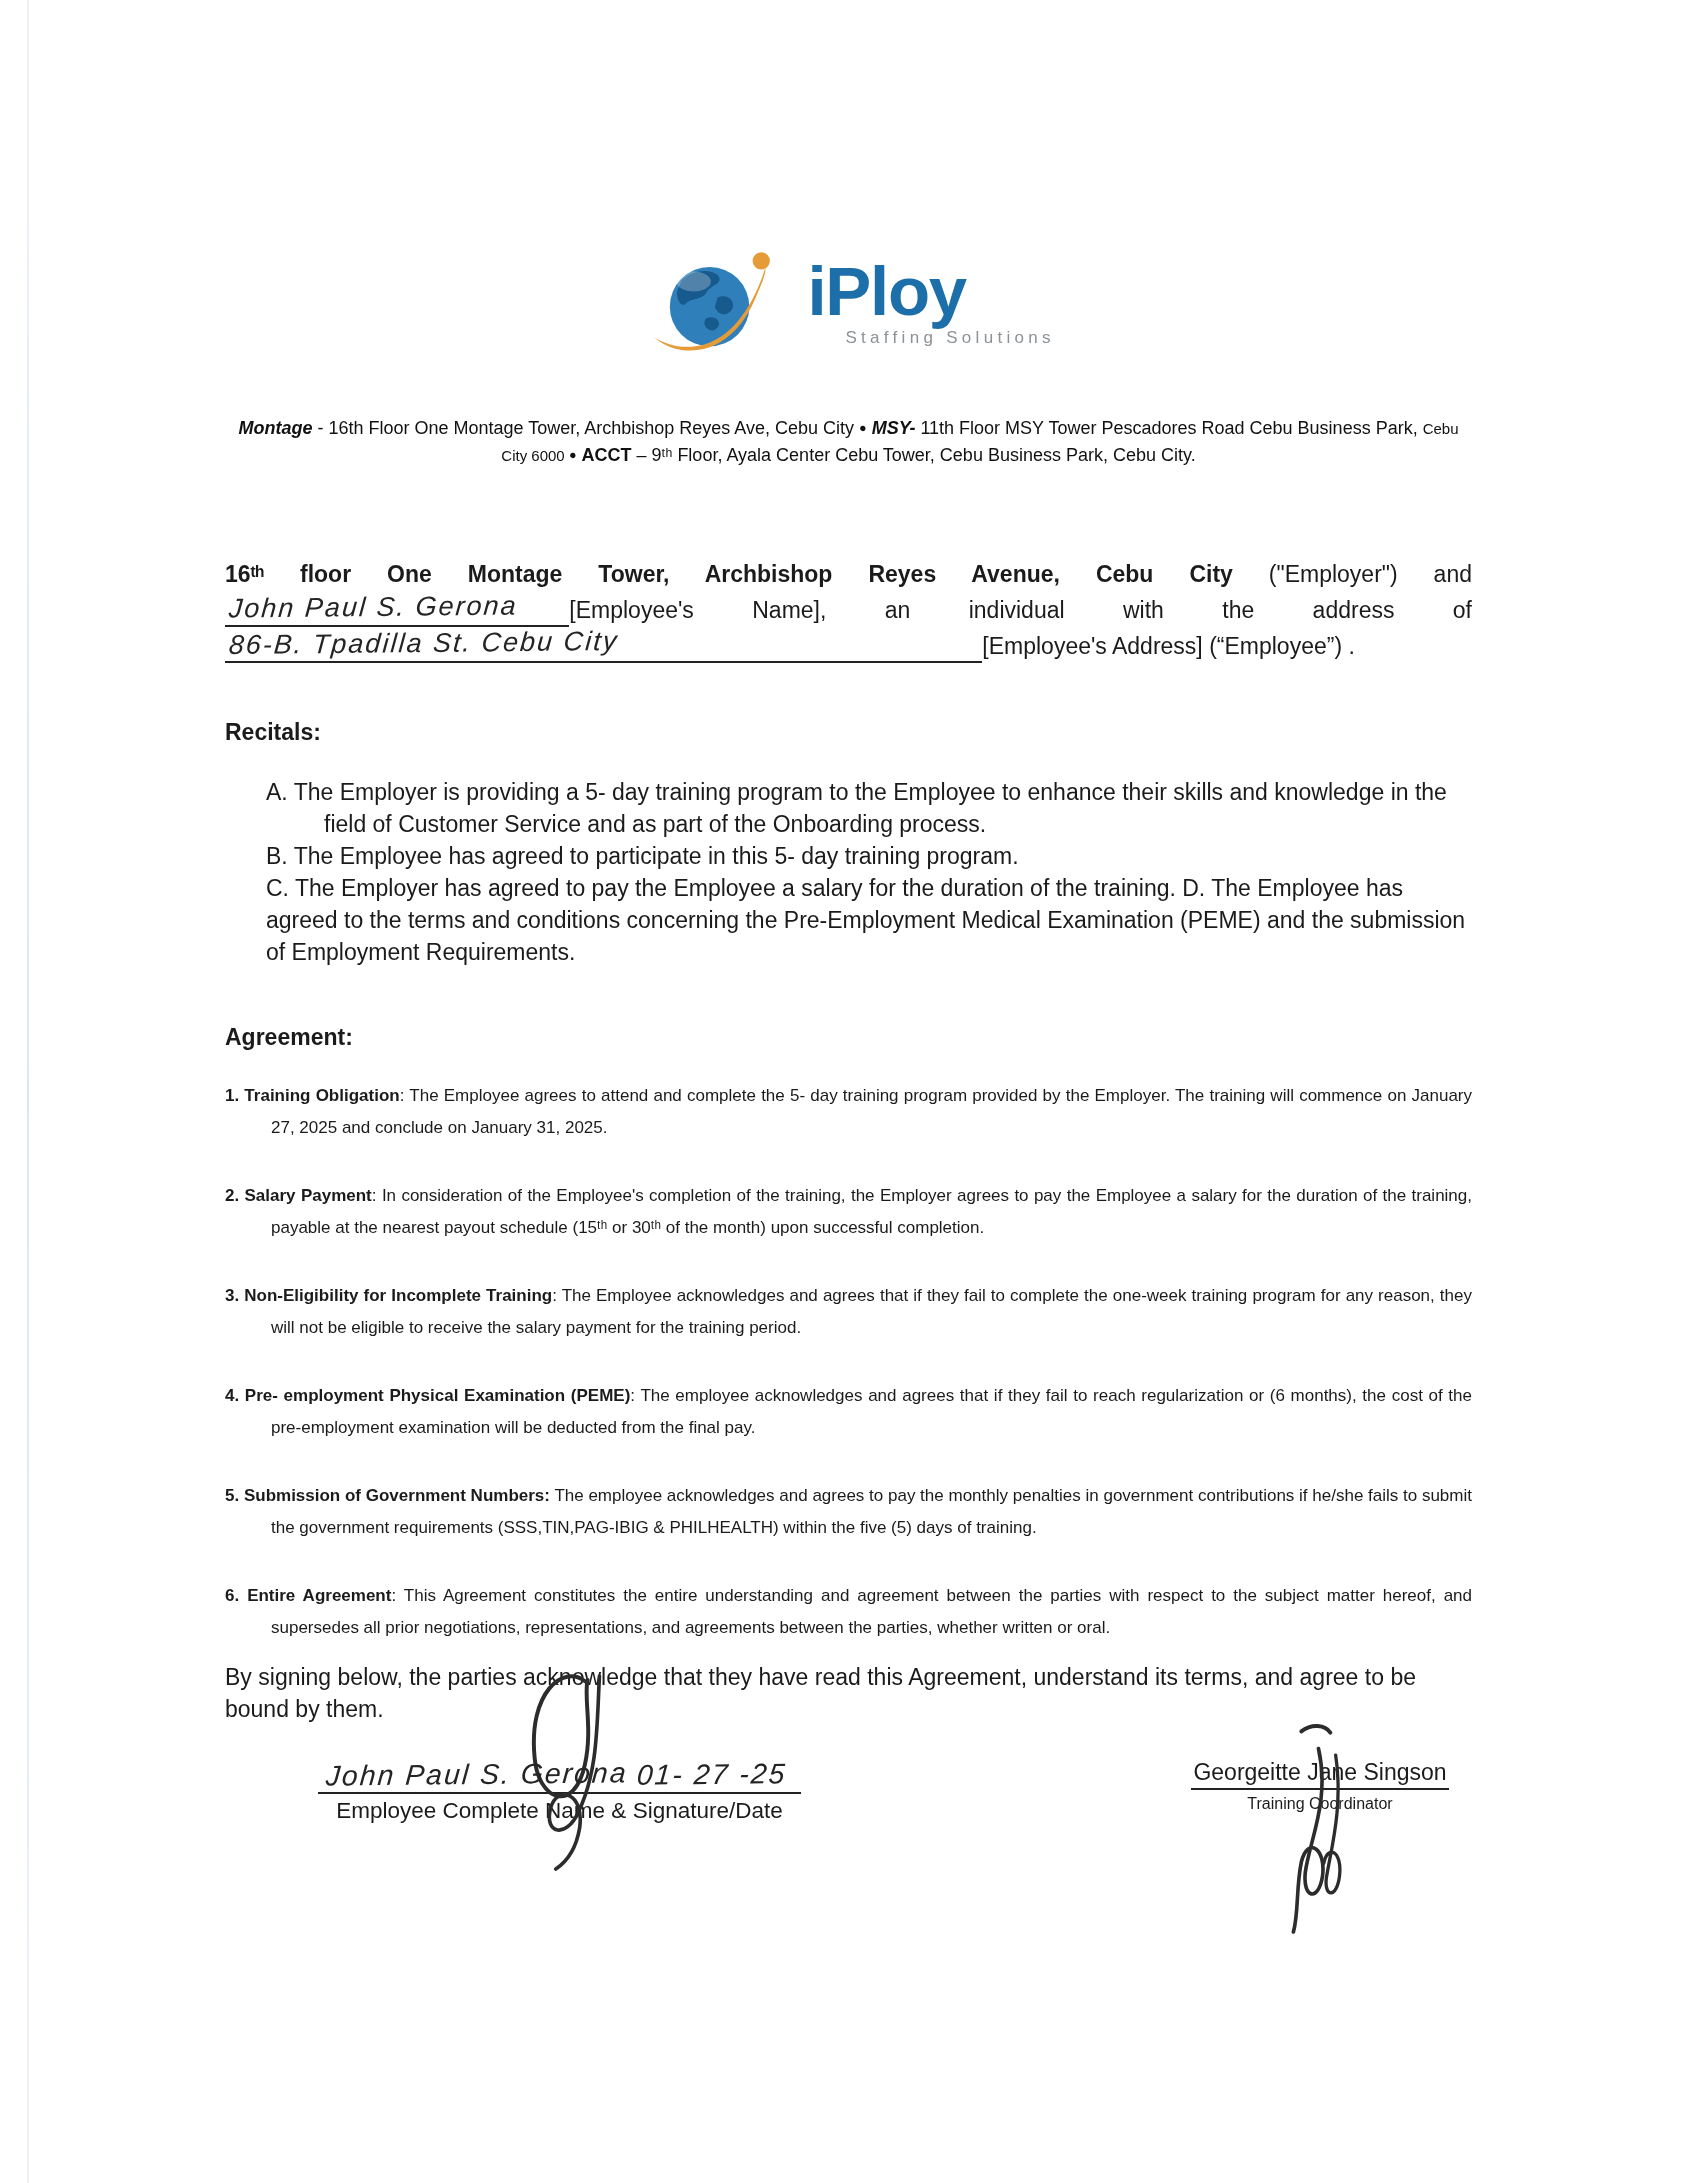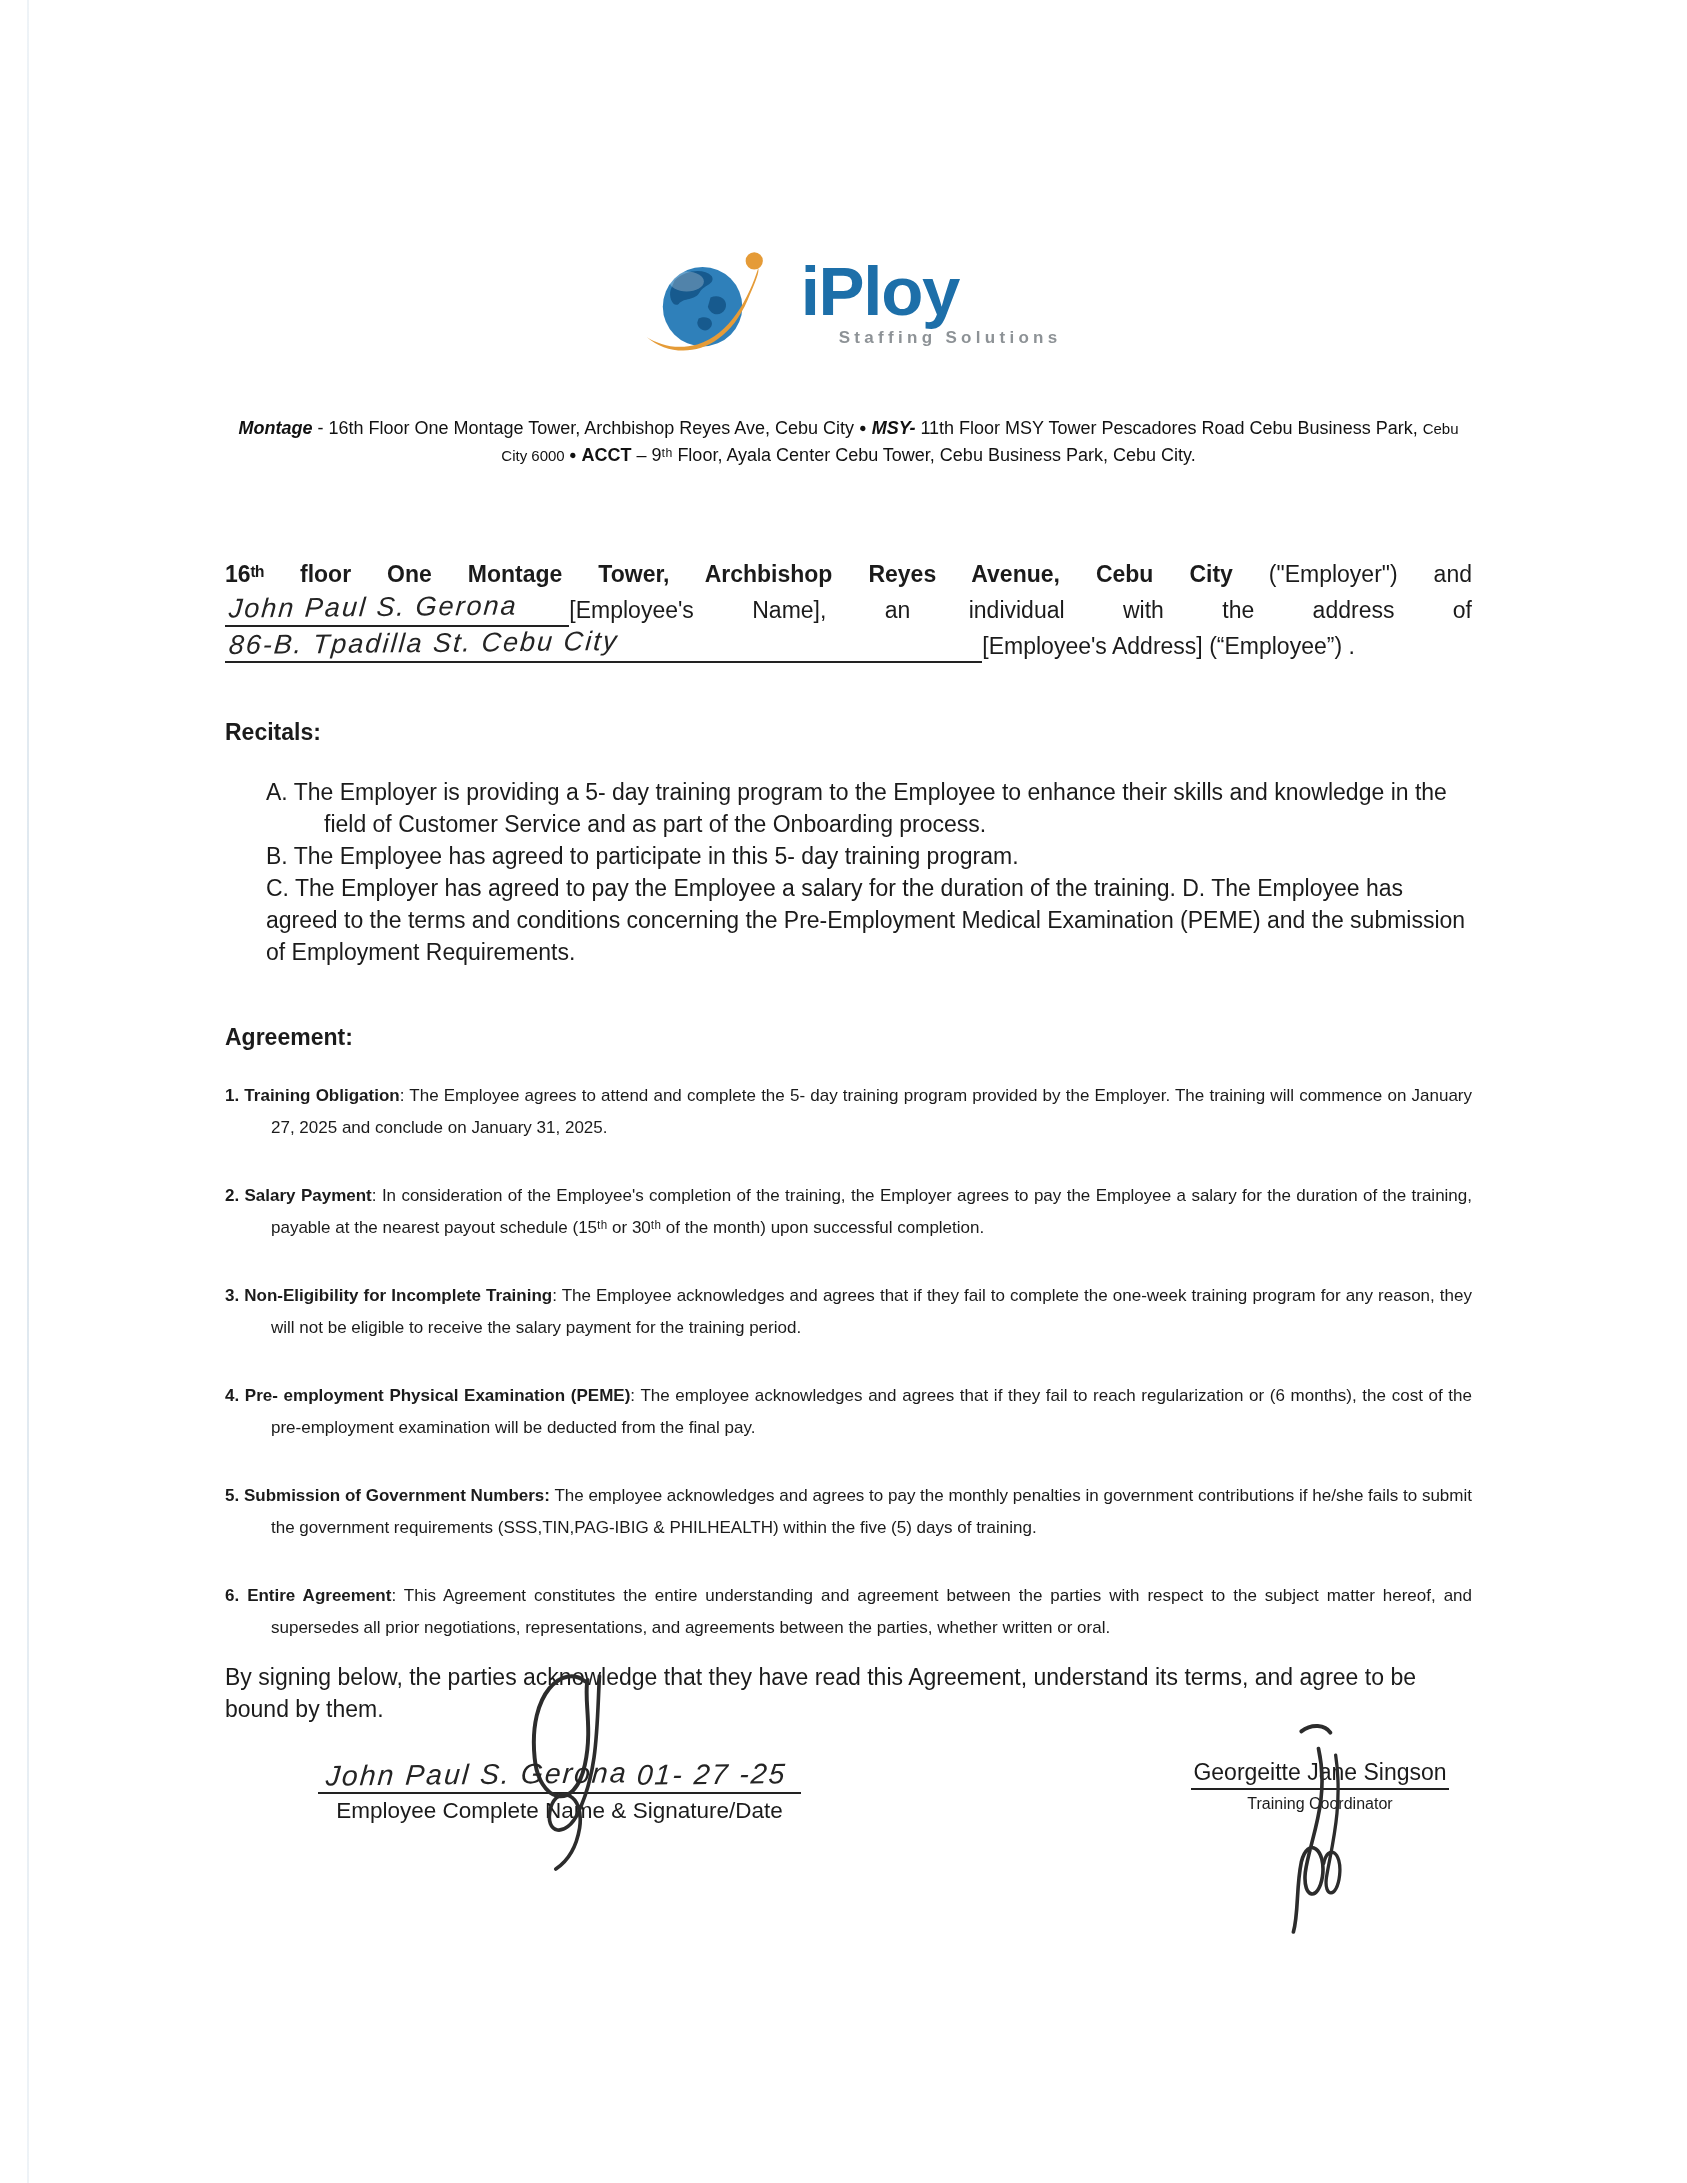--- a/index.html
+++ b/index.html
@@ -12,21 +12,21 @@
     position:absolute; left:26.5px; top:0; width:2.6px; height:100%;
     background:linear-gradient(#eef3f7,#dce6ee,#eef3f7);
   }
   .content { position:absolute; left:225px; top:0; width:1247px; }
 
   
   .logo-wrap { margin-top:251px; display:flex; justify-content:center; align-items:center;gap:9px; }
   .logo-svg { width:155px; height:106px; }
   .logo-text { display:flex; flex-direction:column; margin-left:1.3px; }
   .brand { font-size:69px; font-weight:bold; color:#1d6fa9; letter-spacing:-1.3px; line-height:0.92; }
-  .tagline { font-size:17px; color:#8d9296; letter-spacing:4.3px; margin-top:4px; margin-left:38px;font-weight:bold; }
+  .tagline { font-size:17px; color:#8d9296; letter-spacing:4.3px; margin-top:4px; margin-left:38px; }
 
   
   .header-address { margin-top:58px; text-align:center; font-size:18px; line-height:27px; color:#111; }
   .bi { font-weight:bold; font-style:italic; }
   .b { font-weight:bold; }
   .dot { font-size:12.6px; vertical-align:2px; }
   .addr-big { font-size:15px; }
 
   
   .intro { margin-top:89px; font-size:23px; line-height:33px; }

